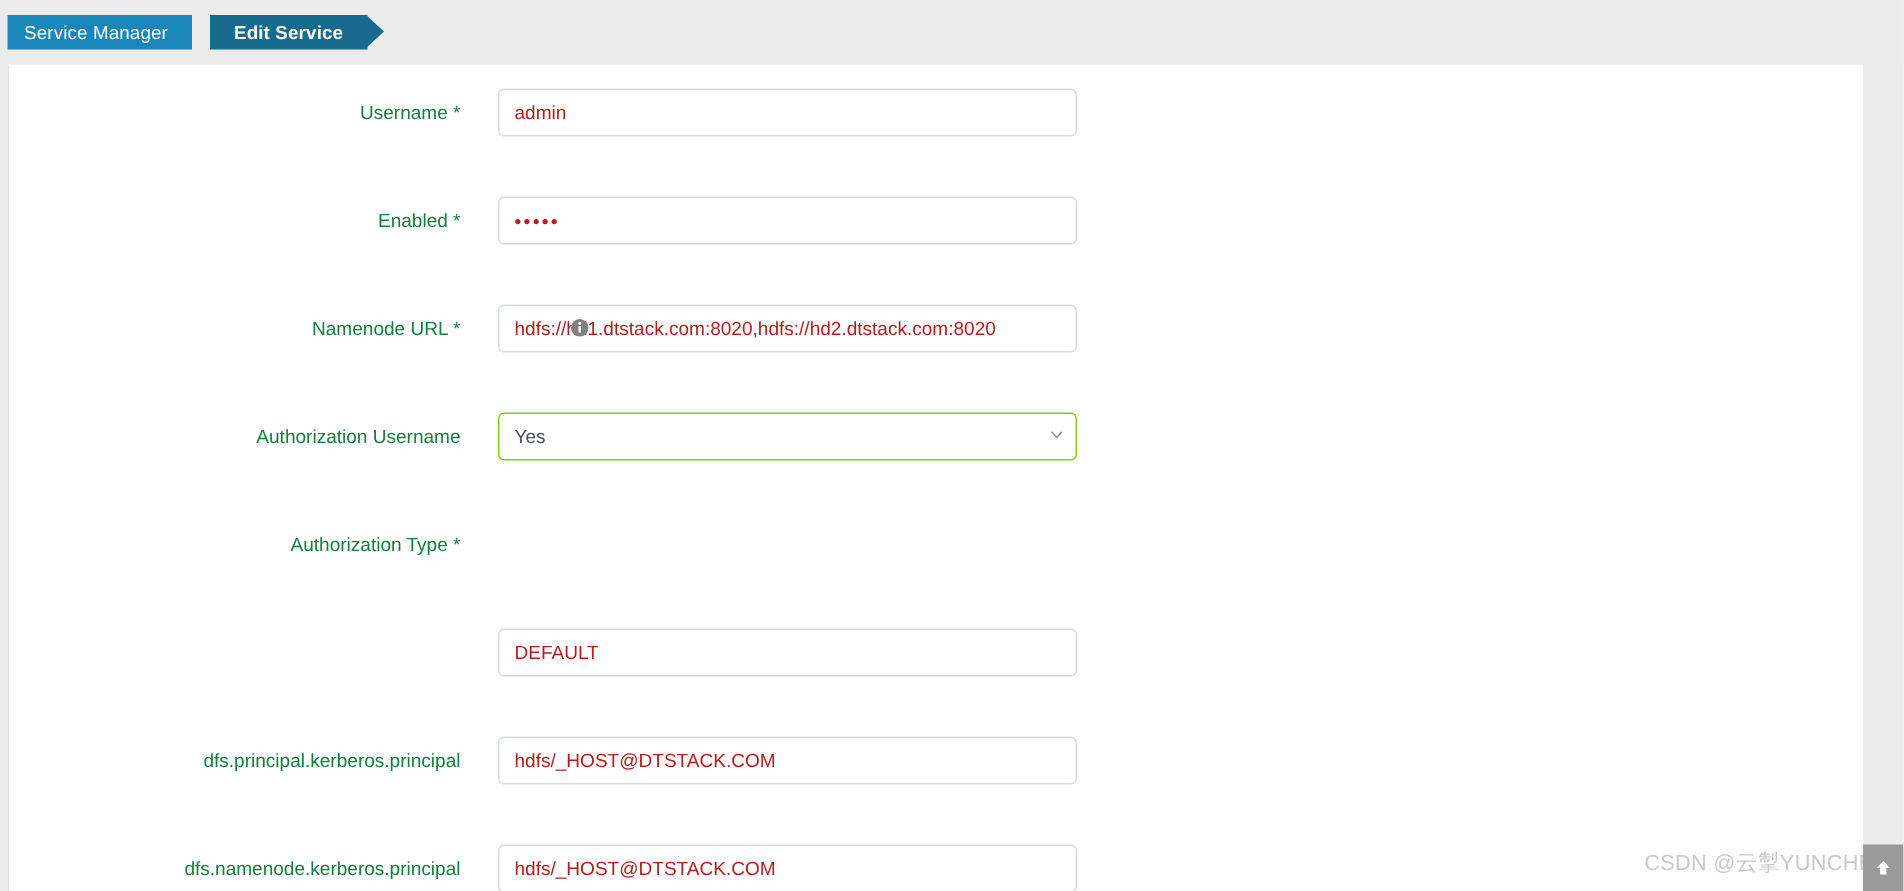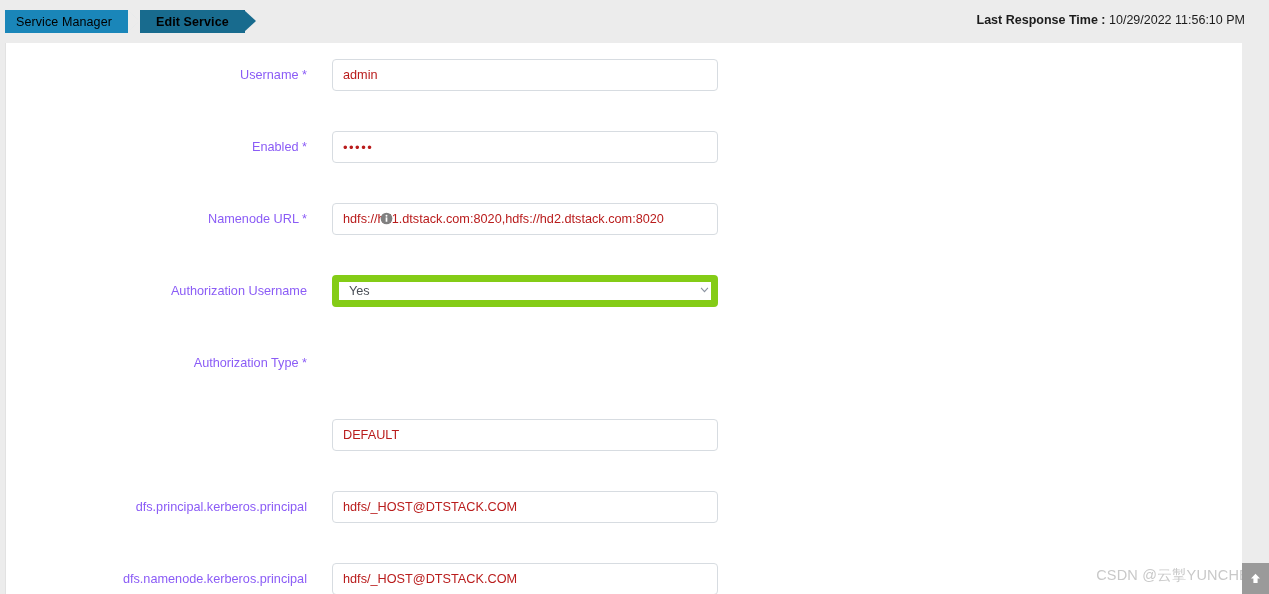--- a/index.html
+++ b/index.html
@@ -31,21 +31,21 @@
     left: 5px; top: 10px;
     height: 23px;
     display: flex;
     align-items: stretch;
   }
   .crumb {
     position: relative;
     display: flex;
     align-items: center;
     height: 23px;
-    color: #000000;
+    color: #ffffff;
     font-size: 12.5px;
     letter-spacing: .1px;
     white-space: nowrap;
     padding: 0 16px 0 13px;
   }
   .crumb.first { background: #1a86b9; padding-left: 11px; }
   .crumb.second { background: #186b8e; margin-left: 12px; padding-left: 16px; font-weight: bold; }
   .crumb::after {
     content: "";
     position: absolute;
@@ -102,21 +102,21 @@
     height: 32px;
   }
 
   .field-label {
     position: absolute;
     left: 0;
     top: 0;
     width: 301px;
     text-align: right;
     font-size: 12.7px;
-    color: #8b5cf6;
+    color: #15803d;
     line-height: 32px;
     white-space: nowrap;
   }
 
   .field-control {
     position: absolute;
     left: 326px;
     top: 0;
     width: 386px;
     height: 32px;
@@ -133,21 +133,21 @@
     color: #b91c1c;
     padding: 0 10px;
     outline: none;
   }
   .txt.pw { letter-spacing: 1.5px; font-size: 13px; }
 
   .sel-wrap { position: relative; width: 100%; height: 32px; }
   .sel {
     width: 100%;
     height: 32px;
-    border: 7px solid #84cc16;
+    border: 1px solid #84cc16;
     border-radius: 4px;
     background: #ffffff;
     font-family: "Liberation Sans", sans-serif;
     font-size: 12.7px;
     color: #4b5058;
     padding: 0 26px 0 10px;
     outline: none;
     -webkit-appearance: none;
     appearance: none;
   }
@@ -197,24 +197,20 @@
   <div class="topbar">
     <div class="breadcrumb">
       <div class="crumb first">
         <span>Service Manager</span>
       </div>
       <div class="crumb second">
         <span>Edit Service</span>
       </div>
     </div>
 
-    <div class="resp-time">
-      <span class="lbl">Last Response Time :</span>
-      <span class="val">10/29/2022 11:56:10 PM</span>
-    </div>
   </div>
 
   <div class="panel">
     <div class="form" id="form-root">
         <div class="field-row" style="top: 16px;">
           <div class="field-label">Username *</div>
           <div class="field-control"><input type="text" class="txt" value="admin" style=""></div>
         </div>
         <div class="field-row" style="top: 88px;">
           <div class="field-label">Enabled *</div>

